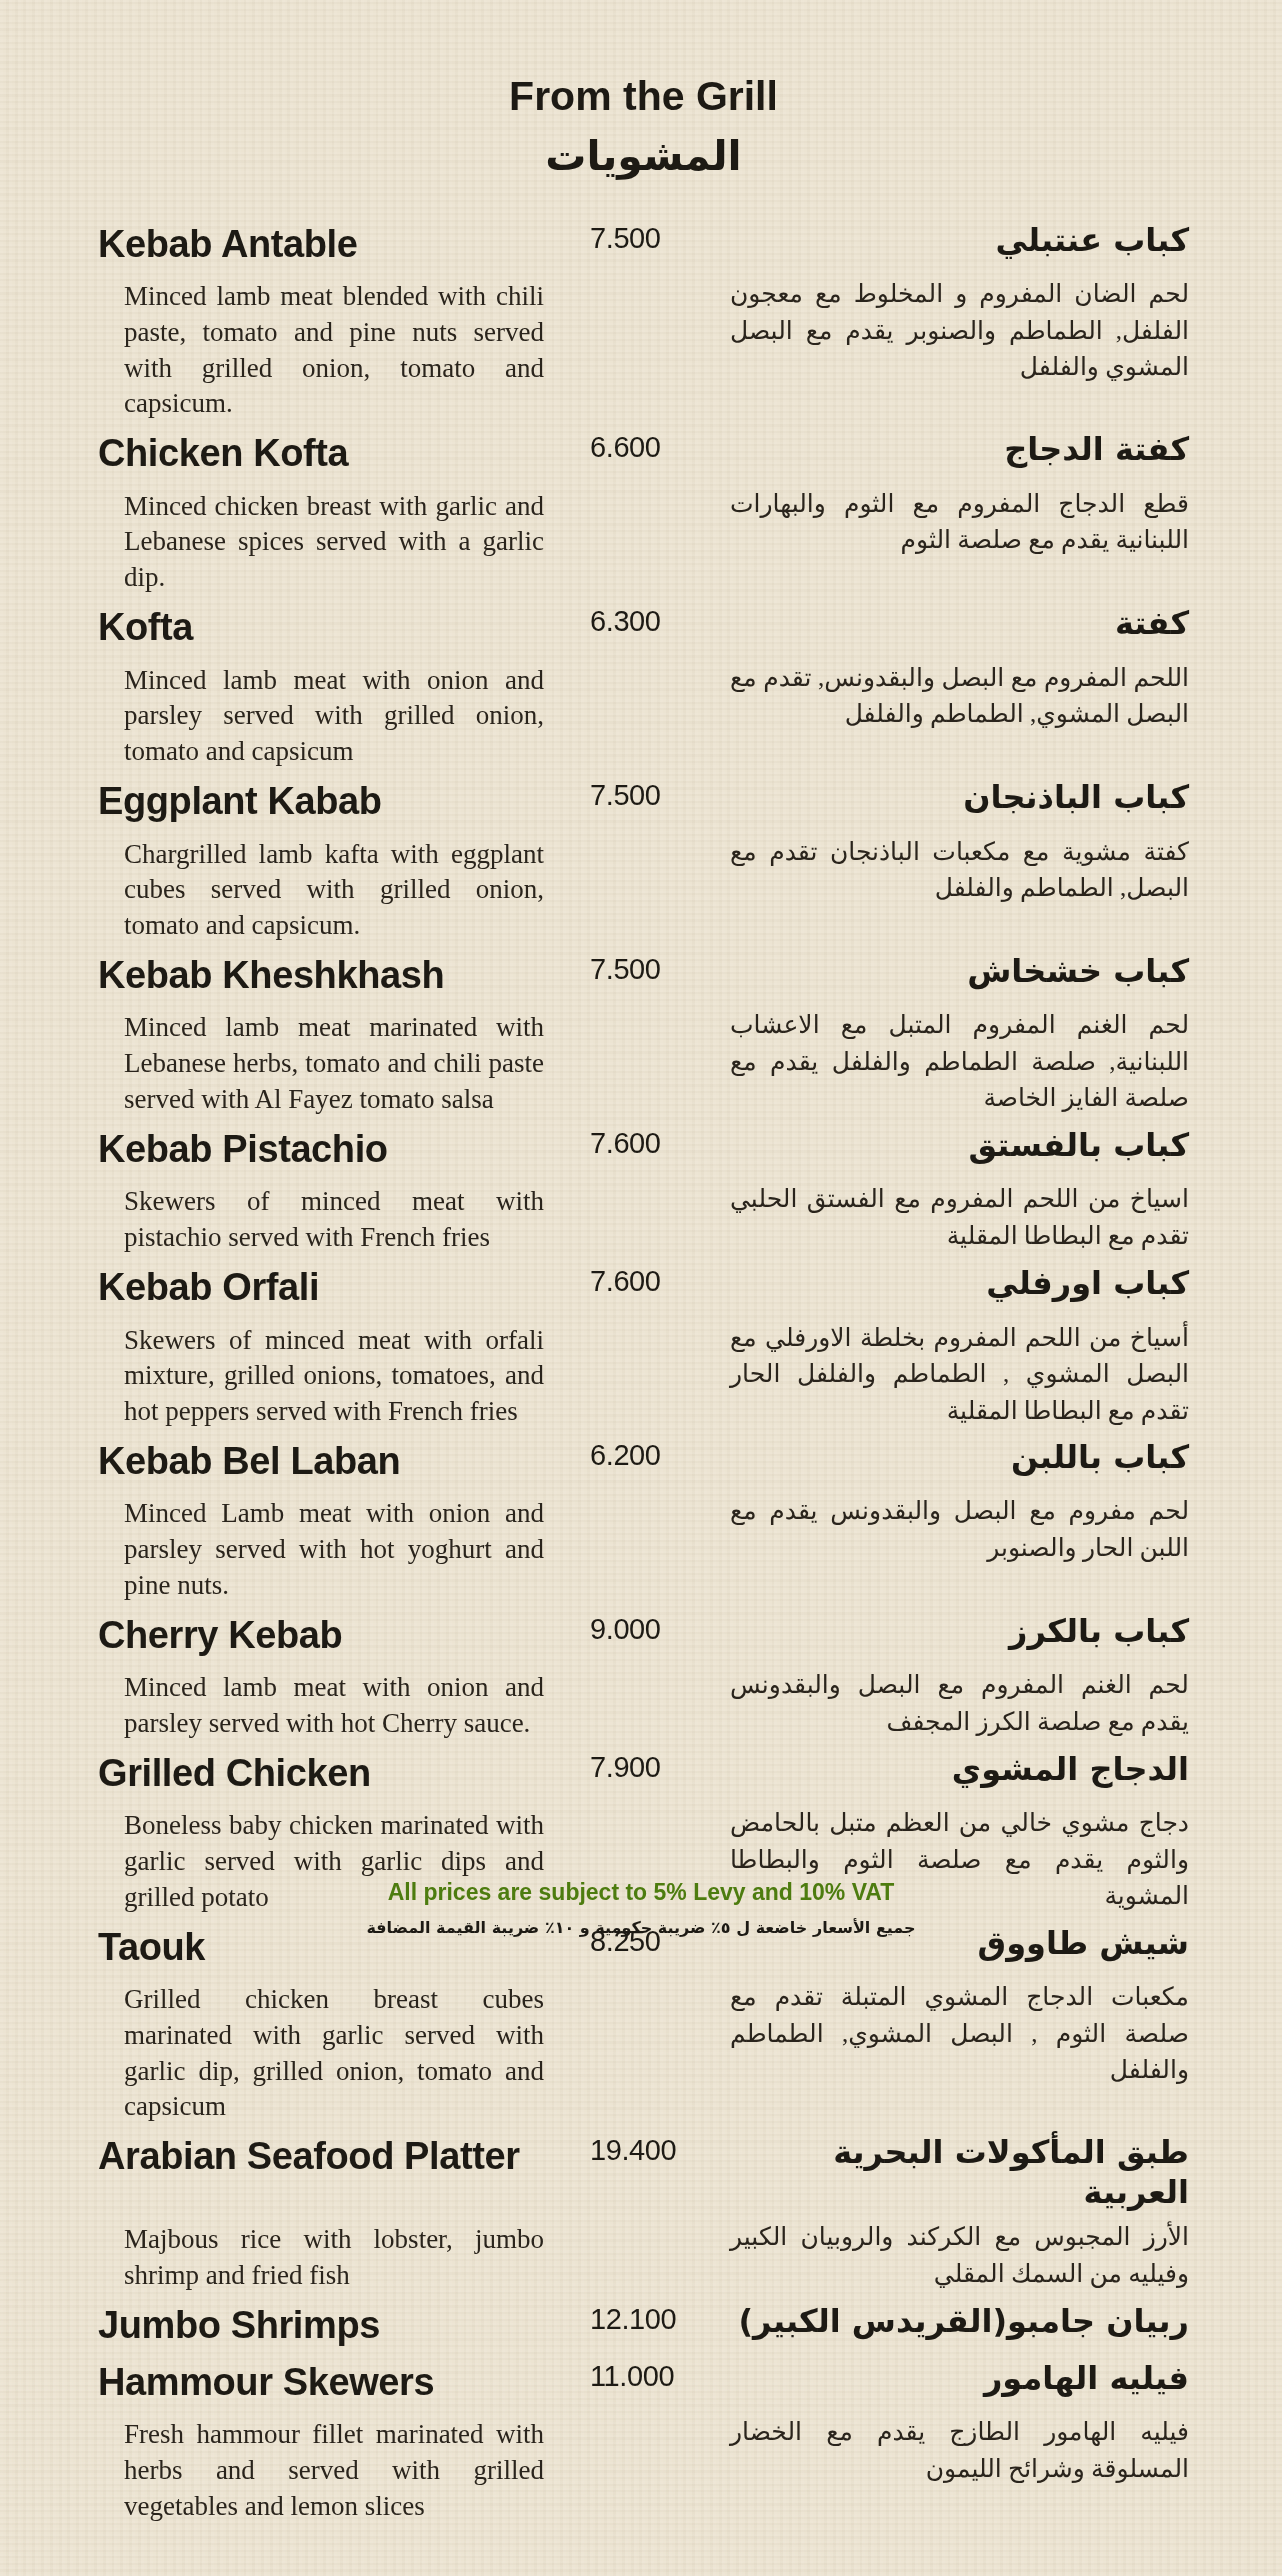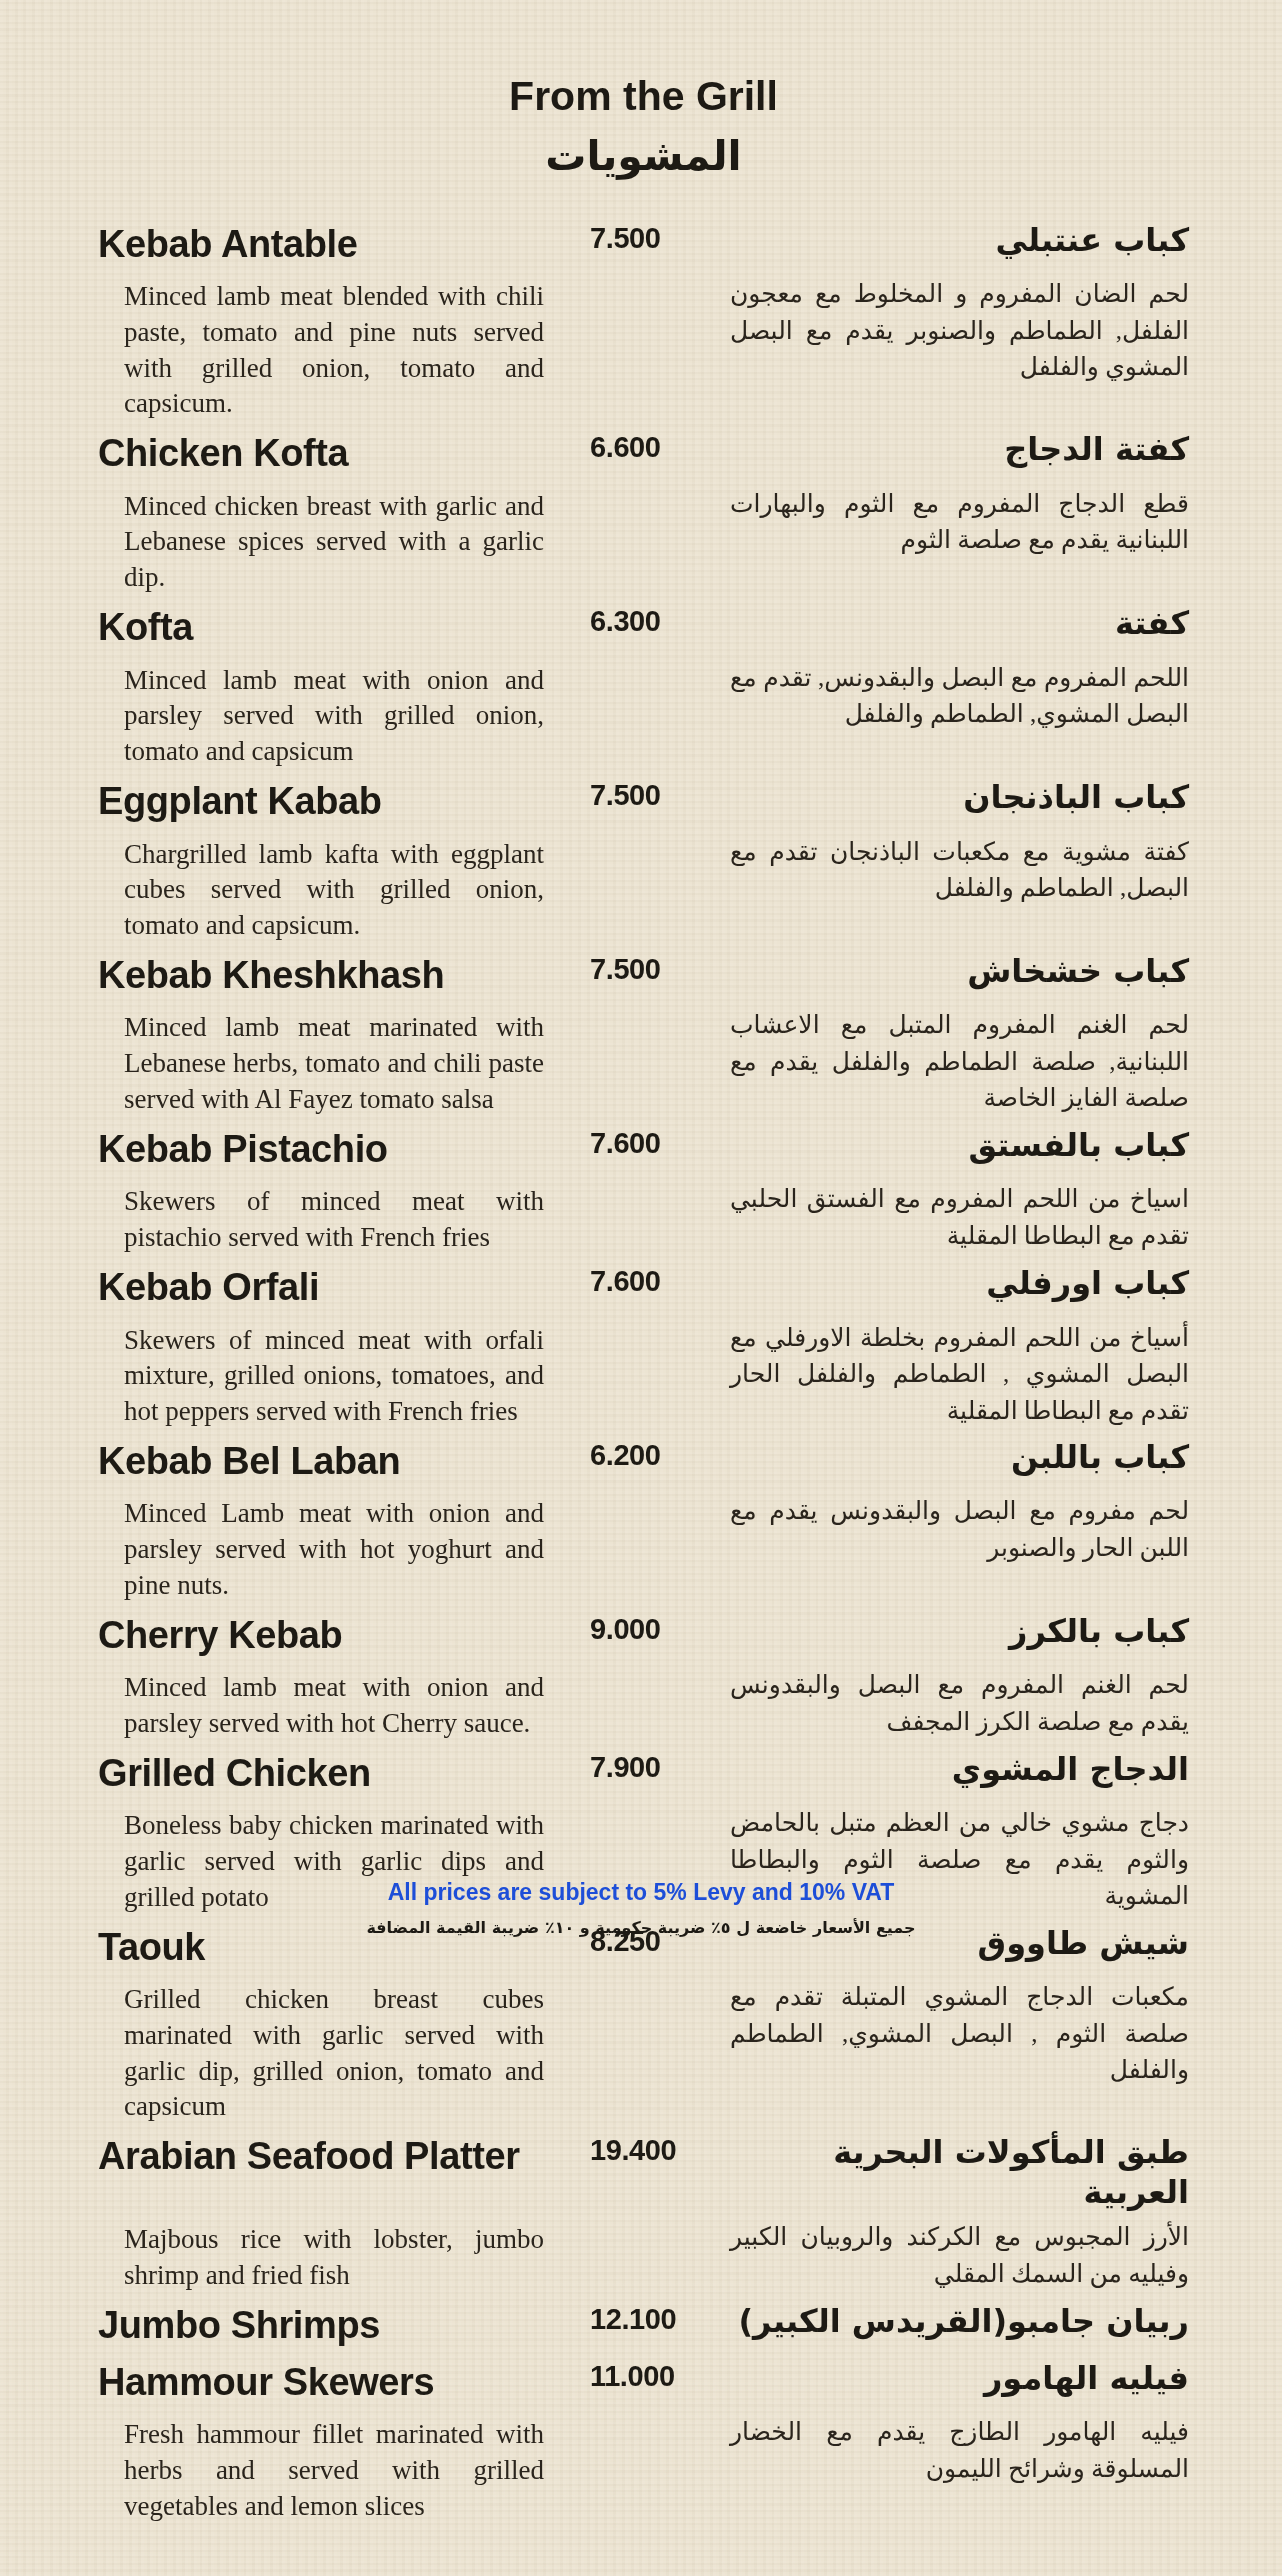--- a/index.html
+++ b/index.html
@@ -36,21 +36,21 @@
       "desc gap   ardesc";
     margin-bottom:7.3px;
   }
   .name-en{
     grid-area:name;
     font-size:38px; font-weight:700; letter-spacing:-0.4px;
     line-height:1.3; align-self:start; color:#1d1a14;
   }
   .price{
     grid-area:price;
-    font-size:29px; font-weight:700; letter-spacing:-0.4px;
+    font-size:29px; font-weight:400; letter-spacing:-0.4px;
     padding-left:46px; line-height:1.27; align-self:start; color:#1d1a14;
     font-variant-numeric:tabular-nums;
   }
   .name-ar{
     grid-area:arname;
     font-family:"DejaVu Sans", sans-serif;
     font-size:32px; font-weight:700; line-height:1.25;
     direction:rtl; text-align:right; color:#1d1a14;
   }
   .desc-en{
@@ -64,21 +64,21 @@
     font-family:Liberation Serif, serif;
     font-size:25px; line-height:1.46;
     direction:rtl; text-align:justify; text-align-last:right;
     margin-top:7.3px; color:#2a241c;
   }
   .desc-en:empty, .desc-ar:empty{ display:none; }
   .footer{
     position:absolute; left:0; bottom:19px; width:100%;
     text-align:center;
   }
-  .note-en{ font-size:23px; font-weight:700; color:#1d4ed8; }
+  .note-en{ font-size:23px; font-weight:700; color:#4d7c0f; }
   .note-ar{
     font-family:"DejaVu Sans", sans-serif;
     font-size:16px; font-weight:700; margin-top:11.7px; color:#1d1a14;
     direction:rtl;
   }
 </style>
 </head>
 <body>
 
 <div class="page">

